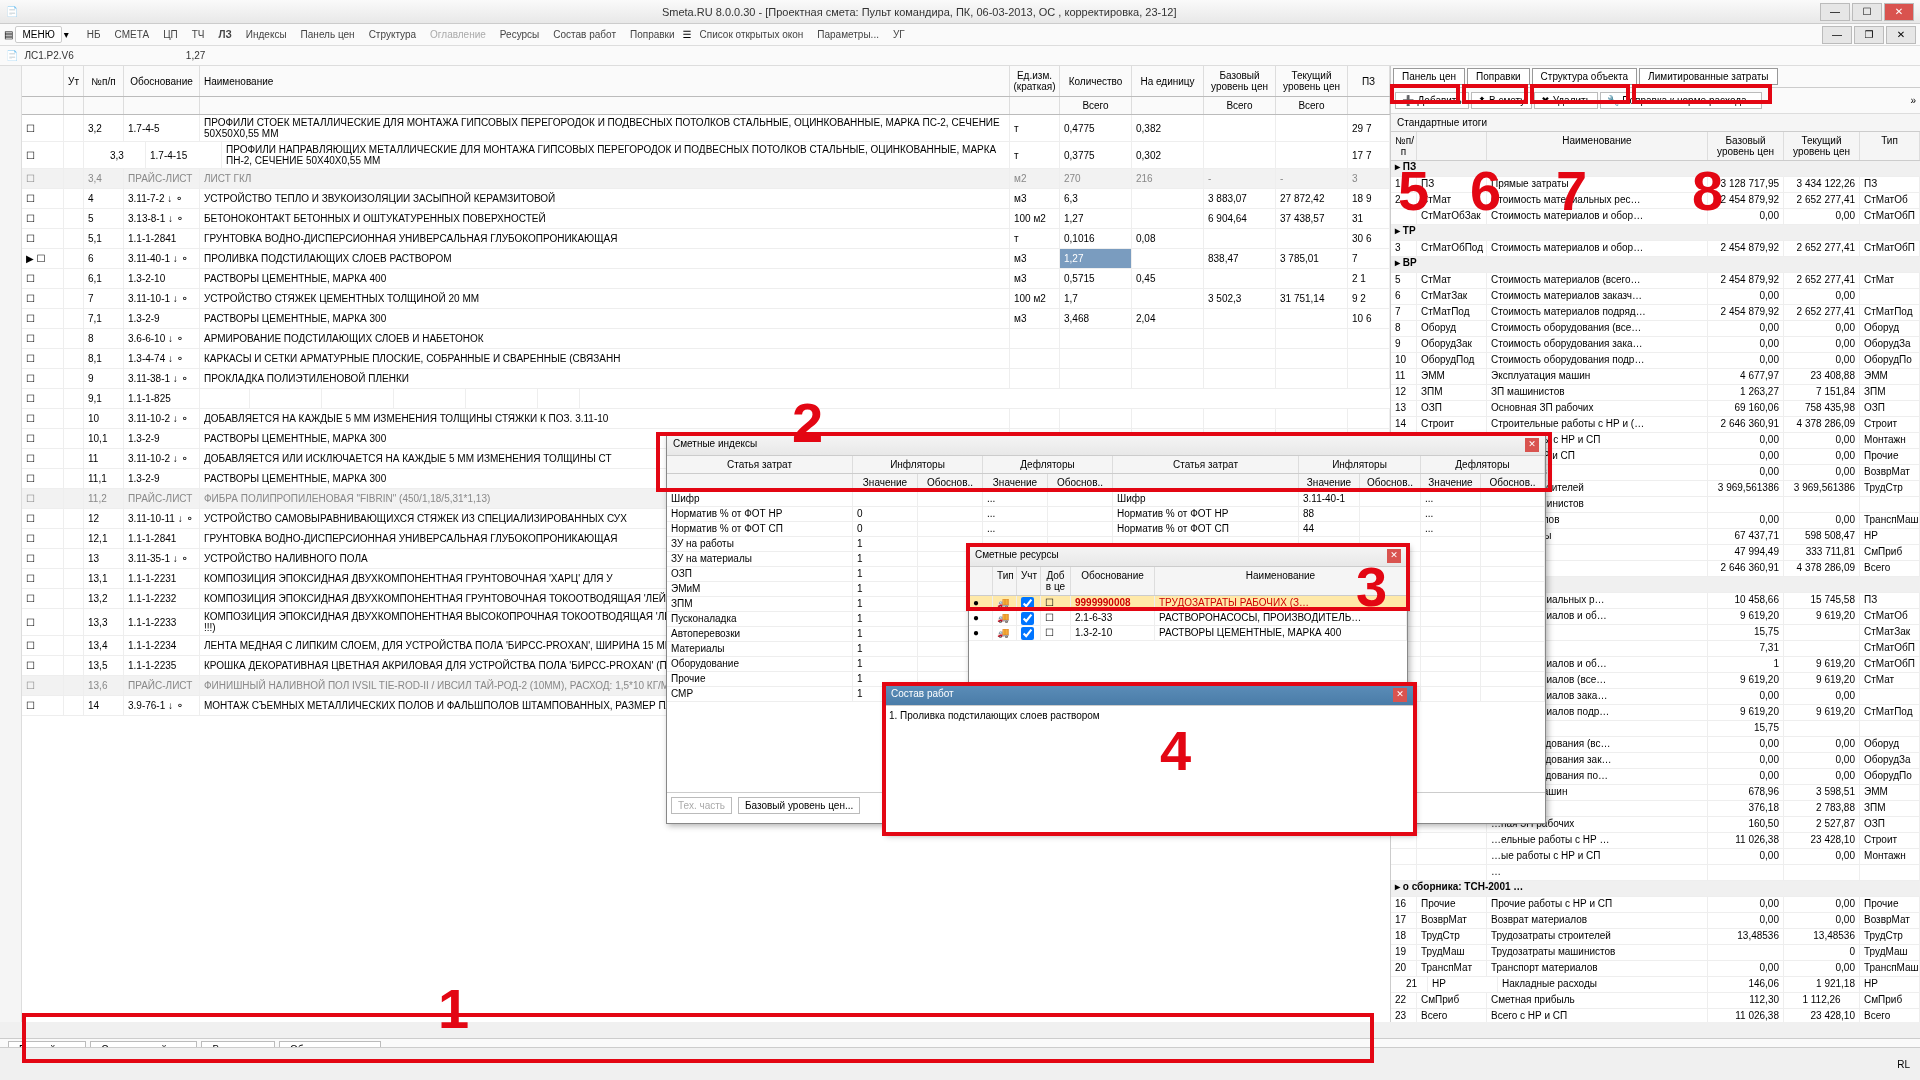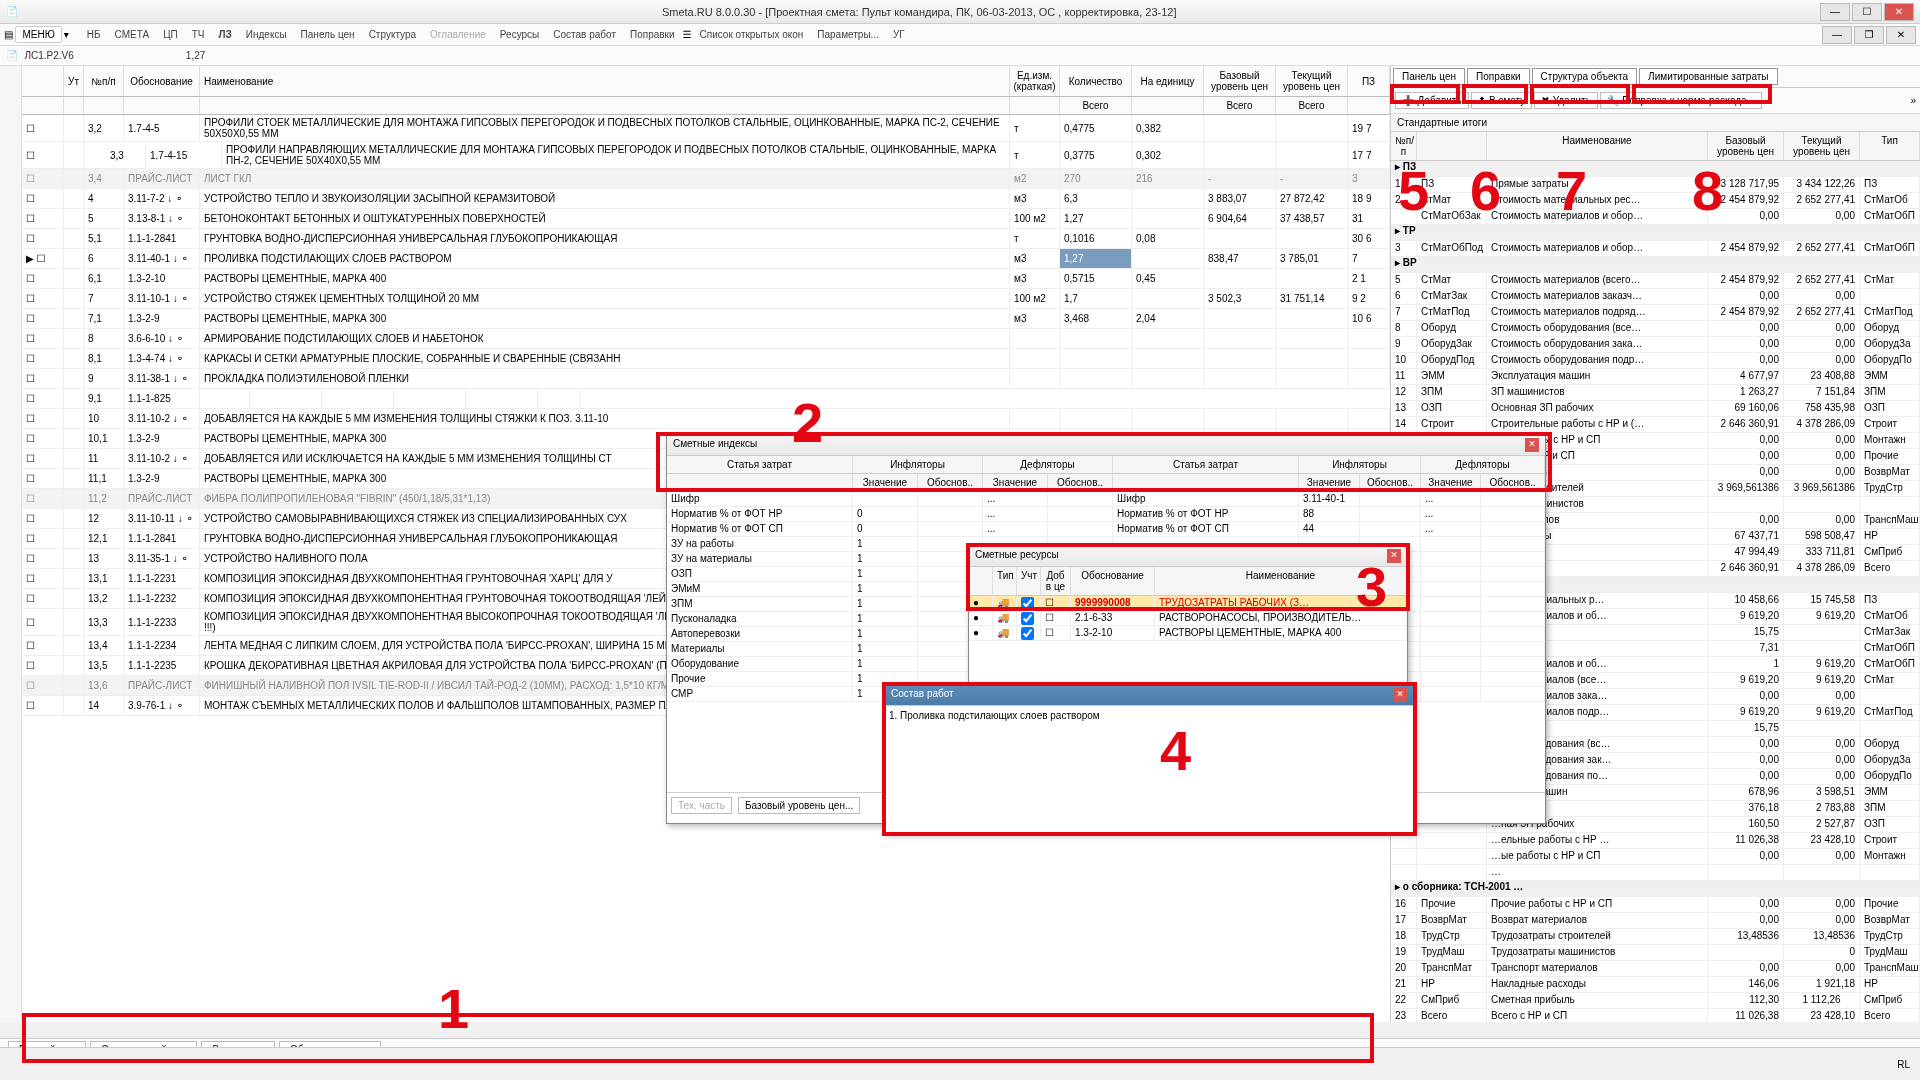--- a/index.html
+++ b/index.html
@@ -148,21 +148,21 @@
           <div class="cell" style="width: 42px;">☐</div>
           <div class="cell" style="width: 20px;"></div>
           <div class="cell" style="width: 40px;">3,2</div>
           <div class="cell" style="width: 76px;">1.7-4-5</div>
           <div class="cell" style="flex: 1 1 0%; white-space: normal;">ПРОФИЛИ СТОЕК МЕТАЛЛИЧЕСКИЕ ДЛЯ МОНТАЖА ГИПСОВЫХ ПЕРЕГОРОДОК И ПОДВЕСНЫХ ПОТОЛКОВ СТАЛЬНЫЕ, ОЦИНКОВАННЫЕ, МАРКА ПС-2, СЕЧЕНИЕ 50X50X0,55 ММ</div>
           <div class="cell" style="width: 50px;">т</div>
           <div class="cell" style="width: 72px;">0,4775</div>
           <div class="cell" style="width: 72px;">0,382</div>
           <div class="cell" style="width: 72px;"></div>
           <div class="cell" style="width: 72px;"></div>
-          <div class="cell" style="width: 42px;">19 7</div>
+          <div class="cell" style="width: 42px;">29 7</div>
         </div>
         <div class="row">
           <div class="cell" style="width: 42px;">☐</div>
           <div class="cell" style="width: 20px;"></div>
           <div class="cell" style="width: 40px; margin-left: 22px;">3,3</div>
           <div class="cell" style="width: 76px;">1.7-4-15</div>
           <div class="cell" style="flex: 1 1 0%; white-space: normal;">ПРОФИЛИ НАПРАВЛЯЮЩИХ МЕТАЛЛИЧЕСКИЕ ДЛЯ МОНТАЖА ГИПСОВЫХ ПЕРЕГОРОДОК И ПОДВЕСНЫХ ПОТОЛКОВ СТАЛЬНЫЕ, ОЦИНКОВАННЫЕ, МАРКА ПН-2, СЕЧЕНИЕ 50X40X0,55 ММ</div>
           <div class="cell" style="width: 50px;">т</div>
           <div class="cell" style="width: 72px;">0,3775</div>
           <div class="cell" style="width: 72px;">0,302</div>
@@ -927,21 +927,21 @@
         </div>
         <div class="rrow">
           <div class="rcell" style="width: 26px;">20</div>
           <div class="rcell" style="width: 70px;">ТранспМат</div>
           <div class="rcell" style="flex: 1 1 0%;">Транспорт материалов</div>
           <div class="rcell" style="width: 76px; text-align: right;">0,00</div>
           <div class="rcell" style="width: 76px; text-align: right;">0,00</div>
           <div class="rcell" style="width: 60px;">ТранспМаш</div>
         </div>
         <div class="rrow">
-          <div class="rcell" style="width: 26px;">21</div>
+          <div class="rcell" style="width: 26px; margin-left: 11px;">21</div>
           <div class="rcell" style="width: 70px;">НР</div>
           <div class="rcell" style="flex: 1 1 0%;">Накладные расходы</div>
           <div class="rcell" style="width: 76px; text-align: right;">146,06</div>
           <div class="rcell" style="width: 76px; text-align: right;">1 921,18</div>
           <div class="rcell" style="width: 60px;">НР</div>
         </div>
         <div class="rrow">
           <div class="rcell" style="width: 26px;">22</div>
           <div class="rcell" style="width: 70px;">СмПриб</div>
           <div class="rcell" style="flex: 1 1 0%;">Сметная прибыль</div>

